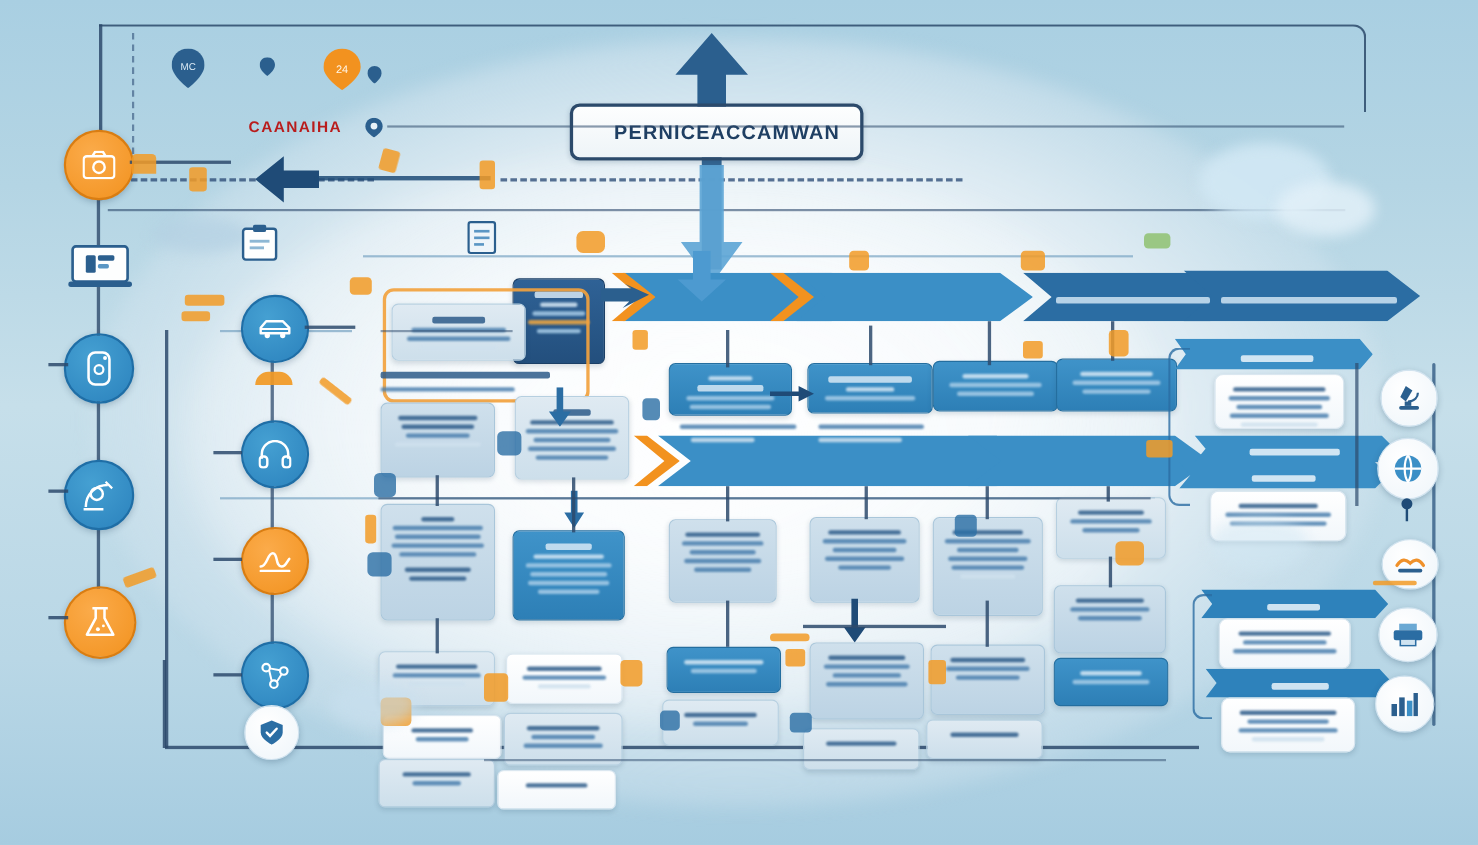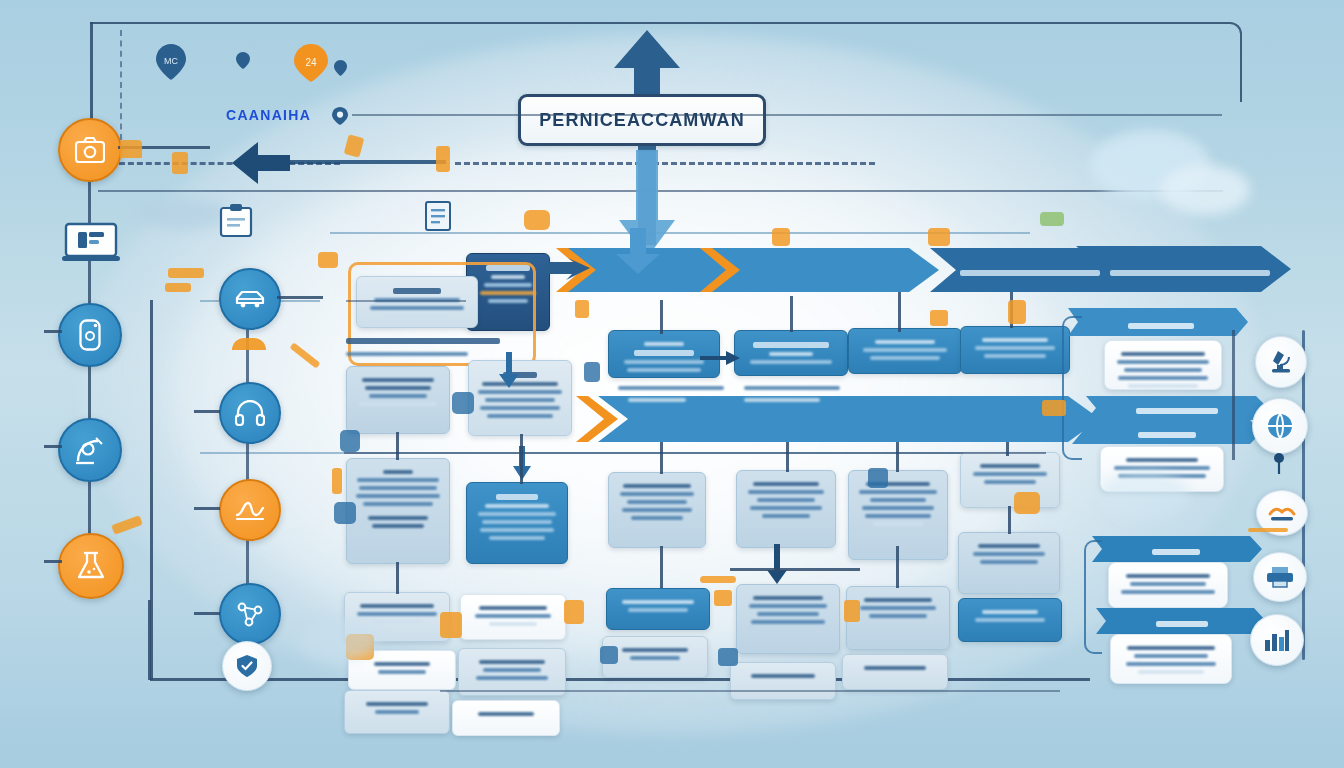--- a/index.html
+++ b/index.html
@@ -42,21 +42,21 @@
   .dash-h{position:absolute;height:0;border-top:3px dashed #31507a;opacity:.8;}
   .dash-v{position:absolute;width:0;border-left:2.5px dashed #31507a;opacity:.6;}
   .thin{position:absolute;background:#7fa8c6;opacity:.75;}
 
   
   .title-box{position:absolute;background:linear-gradient(180deg,#fdfefe,#eef4f8);
     border:3px solid #2c4a6b;border-radius:9px;display:flex;align-items:center;justify-content:center;
     box-shadow:0 2px 5px rgba(30,60,90,.18);}
   .title-box span{font-size:18px;font-weight:bold;letter-spacing:1.1px;color:#1f3f63;
     filter:blur(.35px);}
-  .caption{position:absolute;font-size:14px;font-weight:bold;letter-spacing:1.3px;color:#1d4ed8;
+  .caption{position:absolute;font-size:14px;font-weight:bold;letter-spacing:1.3px;color:#b91c1c;
     filter:blur(.5px);white-space:nowrap;}
 
   
   .node{position:absolute;border-radius:50%;display:flex;align-items:center;justify-content:center;
     box-shadow:0 2px 6px rgba(25,55,85,.25);}
   .node.orange{background:radial-gradient(circle at 38% 32%,#fbab4a,#f2921f);border:2px solid #d97d12;}
   .node.blue{background:radial-gradient(circle at 38% 32%,#45a0d2,#2b82bd);border:2px solid #1f6ea6;}
   .node.white{background:radial-gradient(circle at 40% 34%,#ffffff,#eef5fa);border:1px solid #d2e3ef;}
   .node svg{display:block;}
 
@@ -107,21 +107,21 @@
   <div class="thin" style="left:200px;top:452px;width:850px;height:1.5px;"></div>
   <div class="thin" style="left:200px;top:300px;width:120px;height:1.5px;"></div>
 
   <div class="vline" style="left:638px;top:100px;width:18px;height:145px;background:#2b5f8e;opacity:.95;"></div>
   <svg class="chev" style="left:612px;top:28px;" width="70" height="78" viewBox="0 0 70 78">
     <path d="M35 2 L68 40 L48 40 L48 78 L22 78 L22 40 L2 40 Z" fill="#2b5f8e"></path>
   </svg>
   <svg class="chev" style="left:618px;top:150px;" width="58" height="110" viewBox="0 0 58 110">
     <path d="M18 0 L40 0 L40 70 L57 70 L29 108 L1 70 L18 70 Z" fill="#5ea6d6" opacity=".92"></path>
   </svg>
-  <div class="title-box" style="left:518px;top:94px;width:242px;height:46px;">
+  <div class="title-box" style="left:518px;top:94px;width:242px;height:46px;padding-left:19px;">
     <span>PERNICEACCAMWAN</span>
   </div>
 
   <div class="caption" style="left:226px;top:107px;">CAANAIHA</div>
   <svg style="position:absolute;left:332px;top:107px;" width="16" height="18" viewBox="0 0 16 18">
     <path d="M8 0 C12.4 0 16 3.6 16 8 C16 13 8 18 8 18 C8 18 0 13 0 8 C0 3.6 3.6 0 8 0Z" fill="#2b5f8e"></path>
     <circle cx="8" cy="7.6" r="3.1" fill="#e8f2f8"></circle>
   </svg>
   <div class="hline" style="left:352px;top:114px;width:870px;height:2px;opacity:.55;"></div>
 

